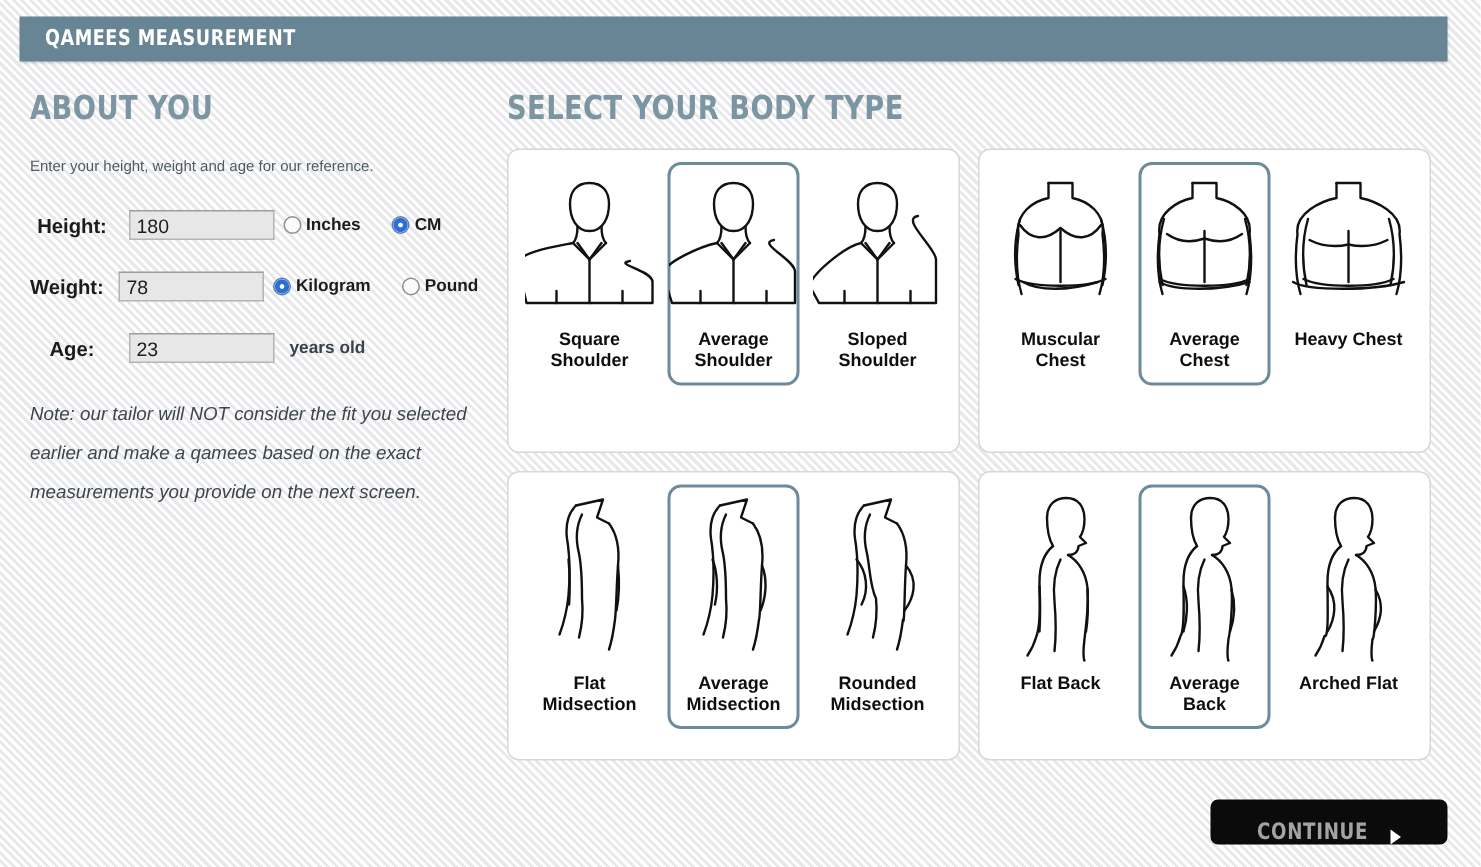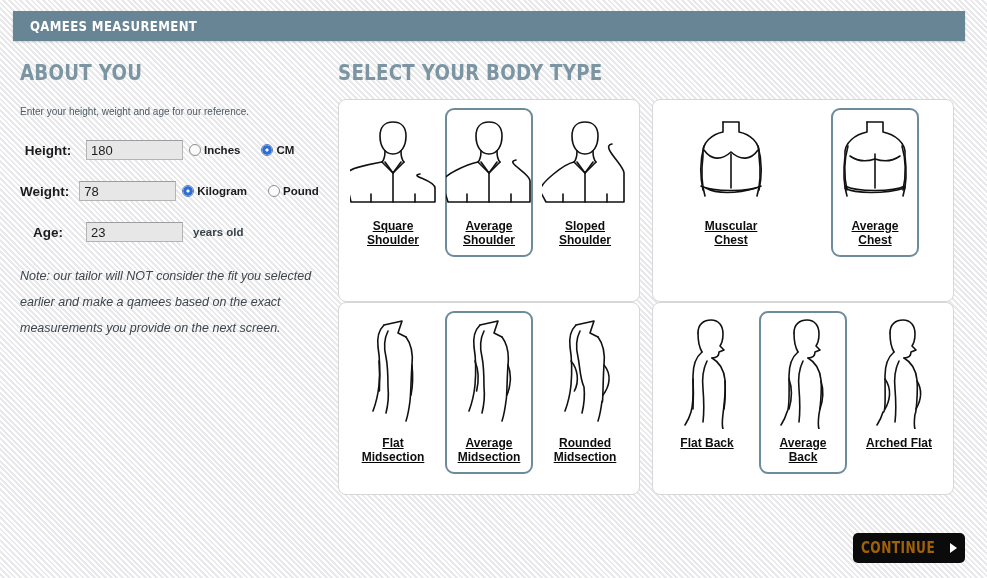--- a/index.html
+++ b/index.html
@@ -111,22 +111,21 @@
     line-height: 26px;
     margin-top: 16px;
     max-width: 296px;
   }
 
   
   .panel-grid {
     display: grid;
     grid-template-columns: 302px 302px;
     grid-template-rows: 203px 193px;
-    gap: 0 12px;
-    text-decoration: underline;
+    gap: 12px 12px;
   }
   .panel {
     background: #ffffff;
     border: 1px solid #d7d7d7;
     border-radius: 8px;
     display: flex;
     align-items: flex-start;
     justify-content: space-around;
     padding: 8px 6px;
   }
@@ -152,24 +151,24 @@
     line-height: 14px;
   }
 
   
   .continue-btn {
     position: absolute;
     right: 22px; bottom: 15px;
     background: #0b0b0b;
     border: none;
     border-radius: 5px;
-    color: #a16207;
+    color: #a3a3a3;
     height: 30px;
-    padding: 0 8px;
-    display: flex; align-items: center; gap: 7px;
+    padding: 0 31px;
+    display: flex; align-items: flex-end; gap: 7px;
     cursor: pointer;
   }
   .continue-label {
     font-family: "Liberation Sans Narrow", "DejaVu Sans Condensed", "Liberation Sans", sans-serif;
     font-size: 15px; font-weight: bold;
     letter-spacing: .5px; text-transform: uppercase;
     transform: scaleX(.9); transform-origin: left center;
   }
   .tri {
     width:0;height:0;
@@ -310,20 +309,36 @@
       <path d="M16 30 c-4 14 -4 30 -1 44 M70 30 c4 14 4 30 1 44"></path>
       <path d="M18 40 c7 5 16 6 25 3 M68 40 c-7 5 -16 6 -25 3"></path>
       <path d="M43 38 v34"></path>
       <path d="M13 70 c12 6 48 6 60 0"></path>
       <path d="M13 72 c10 6 40 6 60 0"></path>
     </g>
   </svg>
             </div>
             <div class="opt-label">Average<br>Chest</div>
           </div>
+          <div class="opt">
+            <div class="opt-fig">
+              <svg width="86" height="96" viewBox="0 0 86 96">
+    <g style="fill:none;stroke:#111;stroke-width:1.6;stroke-linejoin:round;stroke-linecap:round">
+      <path d="M35 6 h16 v10 c10 2 28 10 26 24 c2 16 1 30 -2 40"></path>
+      <path d="M35 6 v10 c-10 2 -28 10 -26 24 c-2 16 -1 30 2 40"></path>
+      <path d="M16 30 c-4 14 -4 30 -1 44 M70 30 c4 14 4 30 1 44"></path>
+      <path d="M17 44 c8 4 17 5 26 3 M69 44 c-8 4 -17 5 -26 3"></path>
+      <path d="M43 38 v34"></path>
+      <path d="M13 70 c12 6 48 6 60 0"></path>
+      <path d="M6 72 c10 6 54 6 74 0"></path>
+    </g>
+  </svg>
+            </div>
+            <div class="opt-label">Heavy Chest</div>
+          </div>
         </div>
         <div class="panel">
           <div class="opt">
             <div class="opt-fig tall">
               <svg width="86" height="112" viewBox="0 0 86 112">
     <g style="fill:none;stroke:#111;stroke-width:1.6;stroke-linejoin:round;stroke-linecap:round">
       <path d="M34 8 L52 4 L48 16 L56 20"></path>
       <path d="M34 8 c-6 6 -7 14 -6 22 c2 12 2 26 1 38 c-1 10 -3 18 -6 26"></path>
       <path d="M56 20 c6 8 7 18 6 28 c-1 12 -1 28 -2 36 c-1 8 -2 14 -4 20"></path>
       <path d="M38 14 c-4 8 -4 18 -2 26 c2 10 2 22 2 30 c1 10 0 18 -2 26"></path>

